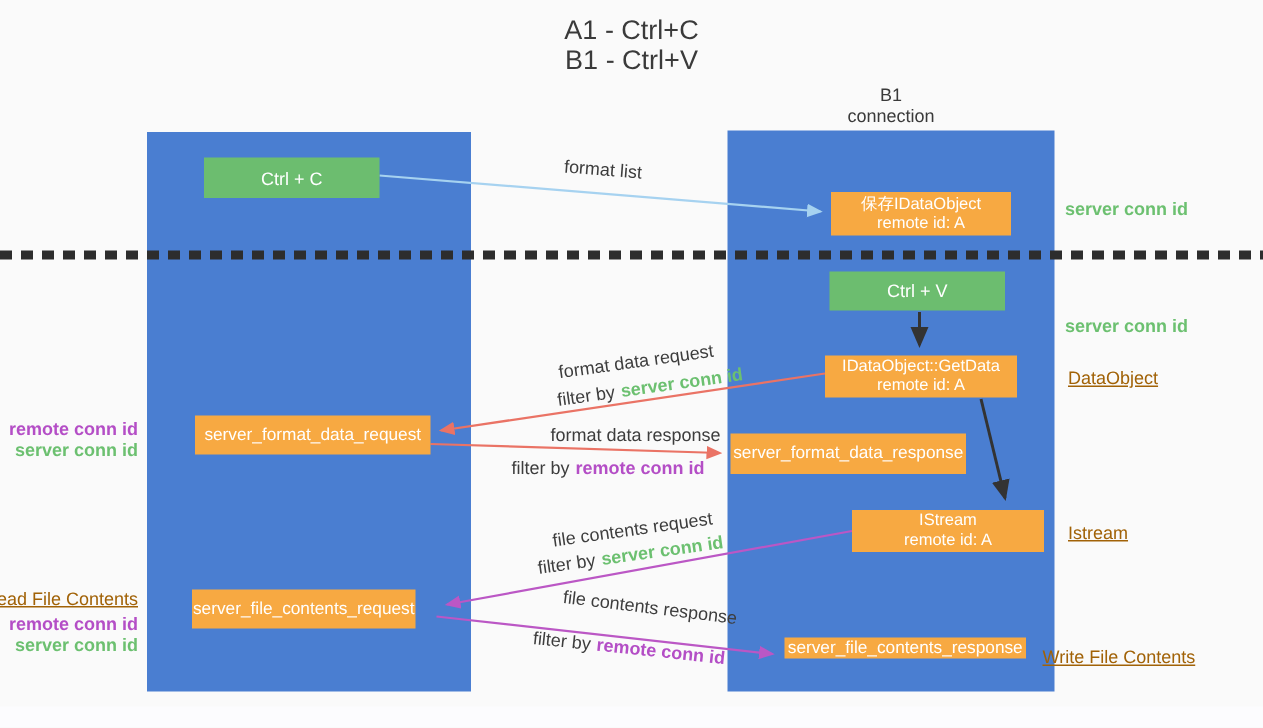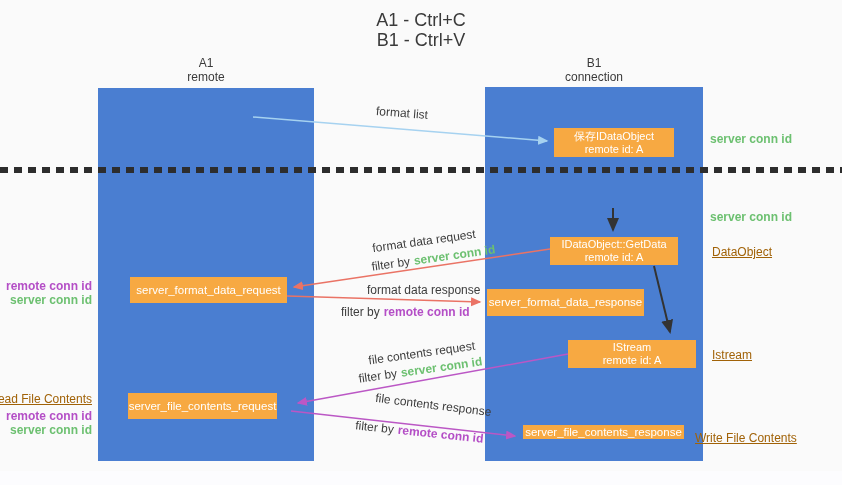--- a/index.html
+++ b/index.html
@@ -38,24 +38,20 @@
 </head>
 <body>
 
 <div class="canvas">
 
   <div class="abs title">
     <div>A1 - Ctrl+C</div>
     <div>B1 - Ctrl+V</div>
   </div>
 
-  <div class="abs col-header" style="left:98px;top:56px;width:216px;">
-    <div>A1</div>
-    <div>remote</div>
-  </div>
   <div class="abs col-header" style="left:485px;top:56px;width:218px;">
     <div>B1</div>
     <div>connection</div>
   </div>
 
   <div class="abs lifeline" style="left:98px;top:88px;width:216px;height:373px;"></div>
   <div class="abs lifeline" style="left:485px;top:87px;width:218px;height:374px;"></div>
 
   <div class="abs dotted-line"></div>
 
@@ -76,23 +72,29 @@
     </defs>
     <line x1="253" y1="117" x2="547" y2="141" stroke="#a6d2f0" stroke-width="1.5" marker-end="url(#m-blue)"></line>
     <line x1="613" y1="208" x2="613" y2="230" stroke="#333333" stroke-width="2" marker-end="url(#m-black)"></line>
     <line x1="654" y1="266" x2="670" y2="332" stroke="#333333" stroke-width="2" marker-end="url(#m-black)"></line>
     <line x1="550" y1="249" x2="294" y2="287" stroke="#ea7365" stroke-width="1.5" marker-end="url(#m-salmon)"></line>
     <line x1="287" y1="296" x2="480" y2="302" stroke="#ea7365" stroke-width="1.5" marker-end="url(#m-salmon)"></line>
     <line x1="568" y1="354" x2="298" y2="403" stroke="#bb57c5" stroke-width="1.5" marker-end="url(#m-magenta)"></line>
     <line x1="291" y1="411" x2="515" y2="436" stroke="#bb57c5" stroke-width="1.5" marker-end="url(#m-magenta)"></line>
   </svg>
 
+  <div class="abs node green" style="left:136px;top:105px;width:117px;height:27px;">
+    <div>Ctrl + C</div>
+  </div>
   <div class="abs node orange" style="left:554px;top:128px;width:120px;height:29px;">
     <div>保存IDataObject</div>
     <div>remote id: A</div>
+  </div>
+  <div class="abs node green" style="left:553px;top:181px;width:117px;height:26px;">
+    <div>Ctrl + V</div>
   </div>
   <div class="abs node orange" style="left:550px;top:237px;width:128px;height:28px;">
     <div>IDataObject::GetData</div>
     <div>remote id: A</div>
   </div>
   <div class="abs node orange single" style="left:487px;top:289px;width:157px;height:27px;">
     <div>server_format_data_response</div>
   </div>
   <div class="abs node orange single" style="left:130px;top:277px;width:157px;height:26px;">
     <div>server_format_data_request</div>

